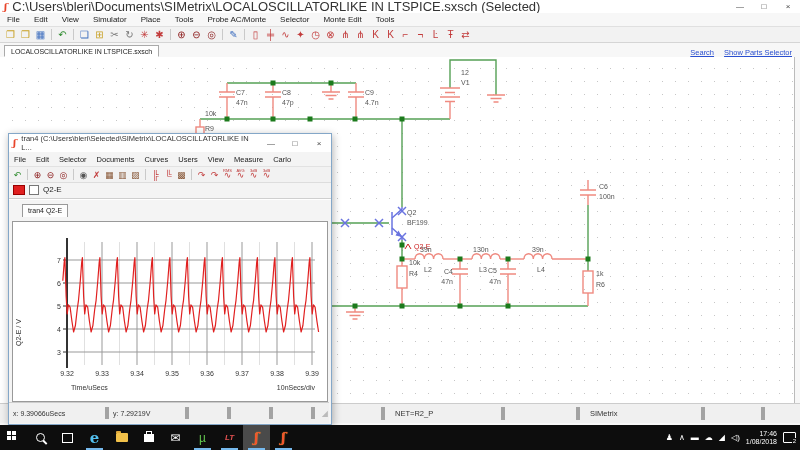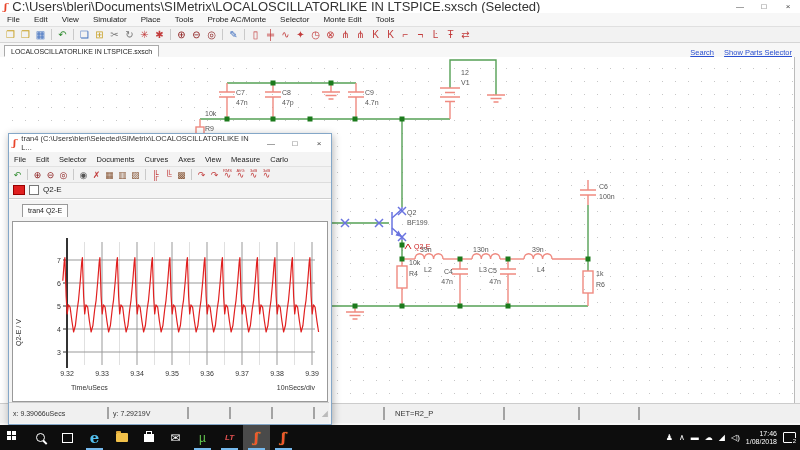--- a/index.html
+++ b/index.html
@@ -27,21 +27,21 @@
   .canvas svg{position:absolute;left:0;top:0;}
   .wire{stroke:var(--wire);fill:none;stroke-width:1.4;}
   .comp{stroke:var(--component);fill:none;stroke-width:1.4;}
   .sel{stroke:var(--selected);fill:none;stroke-width:1.5;}
   .self{fill:var(--selected);stroke:none;}
   .jn{fill:var(--junction);stroke:none;}
   .lbl{fill:#555;font-size:7px;font-family:"Liberation Sans",sans-serif;}
   .netlbl{fill:#cc2222;font-size:7px;font-family:"Liberation Sans",sans-serif;}
   
   .statusbar{position:absolute;left:0;top:403px;width:800px;height:19px;background:#f0f0f0;border-top:1px solid #ccc;display:flex;align-items:center;}
-  .sfield{height:13px;border-right:2px solid #a3a3a3;display:flex;align-items:center;font-size:7.5px;color:#333;padding-left:10px;box-sizing:border-box;}
+  .sfield{height:13px;border-right:4px solid #a3a3a3;display:flex;align-items:center;font-size:7.5px;color:#333;padding-left:10px;box-sizing:border-box;}
   
   .plotwin{position:absolute;left:8px;top:133px;width:322px;height:290px;background:#f4f4f4;border:1px solid #84a7c8;
            box-shadow:1px 2px 8px rgba(0,0,0,.3);z-index:5;}
   .ptitle{height:18px;background:#fff;display:flex;align-items:center;}
   .ptitle .title-text{font-size:7.5px;}
   .pmenu{height:14px;display:flex;align-items:center;background:#f4f4f4;}
   .pmenu .mi{font-size:7.5px;padding:0 5px;}
   .ptools{height:15px;display:flex;align-items:center;background:#f2f2f2;border-top:1px solid #e2e2e2;border-bottom:1px solid #ddd;padding-left:2px;}
   .ptools .tbi{font-size:9px;width:13px;}
   .legendrow{height:13px;display:flex;align-items:center;padding-left:4px;gap:4px;}
@@ -297,40 +297,41 @@
         <rect class="jn" x="457.5" y="246.5" width="5" height="5"></rect>
         <rect class="jn" x="505.5" y="246.5" width="5" height="5"></rect>
       </g>
     </svg>
   </div>
 
   <div class="statusbar">
     <span class="sfield" style="width:385px;"></span>
     <span class="sfield" style="width:120px;">NET=R2_P</span>
     <span class="sfield" style="width:75px;"></span>
+    <span class="sfield" style="width:125px;">SIMetrix</span>
     <span class="sfield" style="width:60px;"></span>
   </div>
 
   <div class="plotwin">
     <div class="ptitle">
       <span class="app-logo">ʃ</span>
       <span class="title-text">tran4 (C:\Users\bleri\Selected\SIMetrix\LOCALOSCILLATORLIKE IN L...</span>
       <span class="win-btns">
         <span class="win-btn">—</span>
         <span class="win-btn">□</span>
         <span class="win-btn">×</span>
       </span>
     </div>
     <div class="pmenu">
         <span class="mi">File</span>
         <span class="mi">Edit</span>
         <span class="mi">Selector</span>
         <span class="mi">Documents</span>
         <span class="mi">Curves</span>
-        <span class="mi">Axes</span>
+        <span class="mi">Users</span>
         <span class="mi">View</span>
         <span class="mi">Measure</span>
         <span class="mi">Carlo</span>
       </div>
     <div class="ptools">
         <span class="tbi" style="color: rgb(46, 139, 46);">↶</span>
         <span class="tsep"></span>
         <span class="tbi" style="color: rgb(139, 26, 26);">⊕</span>
         <span class="tbi" style="color: rgb(139, 26, 26);">⊖</span>
         <span class="tbi" style="color: rgb(139, 26, 26);">◎</span>

